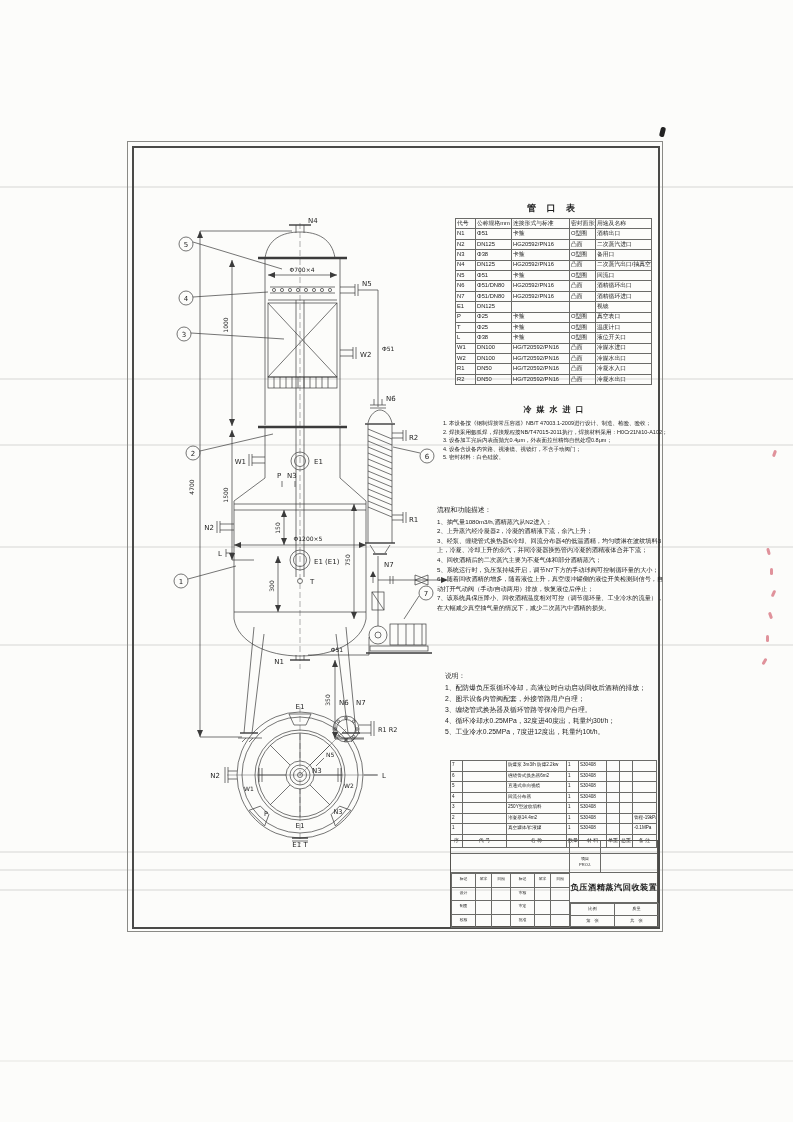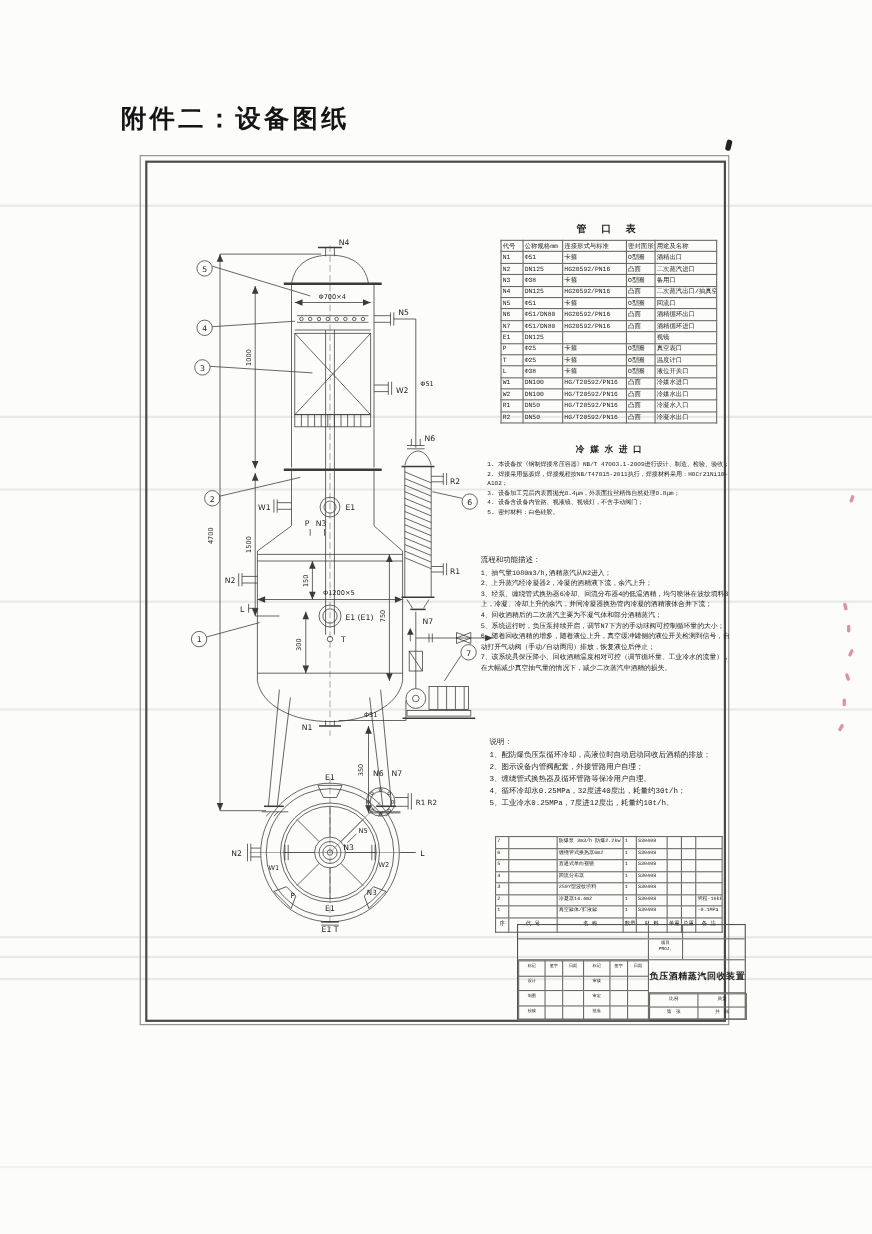--- a/index.html
+++ b/index.html
@@ -7,37 +7,37 @@
         font-family:"Liberation Sans",sans-serif;color:#222;}
   .streak{position:absolute;left:0;width:793px;height:2px;background:rgba(170,170,162,.22);}
   .red-mark{position:absolute;width:3px;height:7px;background:rgba(195,40,60,.5);border-radius:2px;}
   #page-title{position:absolute;left:110px;top:92px;font-size:23px;font-weight:bold;
               letter-spacing:3px;color:#141414;}
   #sheet-outer{position:absolute;left:127px;top:141px;width:534px;height:789px;border:1px solid #8a8a86;}
   #sheet-inner{position:absolute;left:132px;top:146px;width:524px;height:779px;border:2px solid #4a4a48;}
   #corner-ink{position:absolute;left:660px;top:127px;width:5px;height:10px;background:#222;
               border-radius:2px;transform:rotate(14deg);}
   
-  .blk{position:absolute;font-family:Liberation Mono, monospace;}
+  .blk{position:absolute;}
   .sec-title{text-align:center;font-weight:bold;letter-spacing:4px;color:#1d1d1d;}
   table{border-collapse:collapse;table-layout:fixed;}
   td,th{border:1px solid #6b6b68;overflow:hidden;white-space:nowrap;padding:0 1px;
         font-weight:normal;line-height:1;}
   #nozzle-table{width:196px;font-size:5.8px;}
   #nozzle-table td{height:9.4px;}
   #nozzle-title{width:196px;font-size:9px;margin-bottom:3px;}
   #tech{width:226px;font-size:5.5px;line-height:1.55;}
   #tech .sec-title{font-size:8px;margin-bottom:3px;letter-spacing:5px;}
   #process{width:228px;font-size:6.2px;line-height:1.55;}
   #notes{width:222px;font-size:6.8px;line-height:1.62;}
   #process .hd,#notes .hd{font-size:6.8px;margin-bottom:1px;}
   #bom-table{width:206px;font-size:4.6px;}
   #bom-table td{height:9.5px;}
   #bom-table tr.ftr td{height:12px;text-align:center;font-size:5px;}
-  #titleblock{left:470px;top:840px;width:206px;height:85px;border:1.2px solid #55534f;font-size:4px;}
+  #titleblock{left:450px;top:840px;width:206px;height:85px;border:1.2px solid #55534f;font-size:4px;}
   #tb-rowA{height:12px;border-bottom:1px solid #6b6b68;display:flex;}
   #tb-rowA div{border-right:1px solid #6b6b68;height:100%;}
   #tb-rowB{height:18px;border-bottom:1px solid #6b6b68;display:flex;}
   #tb-rowB .cellL{width:118px;border-right:1px solid #6b6b68;}
   #tb-rowB .cellP{width:30px;border-right:1px solid #6b6b68;text-align:center;line-height:1.4;padding-top:2px;}
   #tb-rowC{display:flex;height:54px;}
   #sign-grid{width:118px;font-size:3.8px;border-right:1px solid #6b6b68;}
   #sign-grid td{height:12.5px;text-align:center;}
   #tb-right{width:88px;display:flex;flex-direction:column;}
   #tb-title{height:31px;border-bottom:1px solid #6b6b68;display:flex;align-items:center;
@@ -68,21 +68,20 @@
   <div class="streak" style="top:1060px;opacity:.6"></div>
 
   <div class="red-mark" style="left:773px;top:450px;transform:rotate(20deg)"></div>
   <div class="red-mark" style="left:767px;top:548px;transform:rotate(-15deg)"></div>
   <div class="red-mark" style="left:770px;top:568px"></div>
   <div class="red-mark" style="left:772px;top:590px;transform:rotate(25deg)"></div>
   <div class="red-mark" style="left:769px;top:612px;transform:rotate(-20deg)"></div>
   <div class="red-mark" style="left:766px;top:635px"></div>
   <div class="red-mark" style="left:763px;top:658px;transform:rotate(30deg)"></div>
 
-  <div id="page-title">附件二：设备图纸</div>
   <div id="corner-ink"></div>
   <div id="sheet-outer"></div>
   <div id="sheet-inner"></div>
 
   <svg viewBox="0 0 318 779" style="position:absolute;left:132px;top:147px;width:318px;height:779px">
 
     <g>
       <g class="ink">
 
         <line x1="68" y1="84" x2="68" y2="590"></line>

